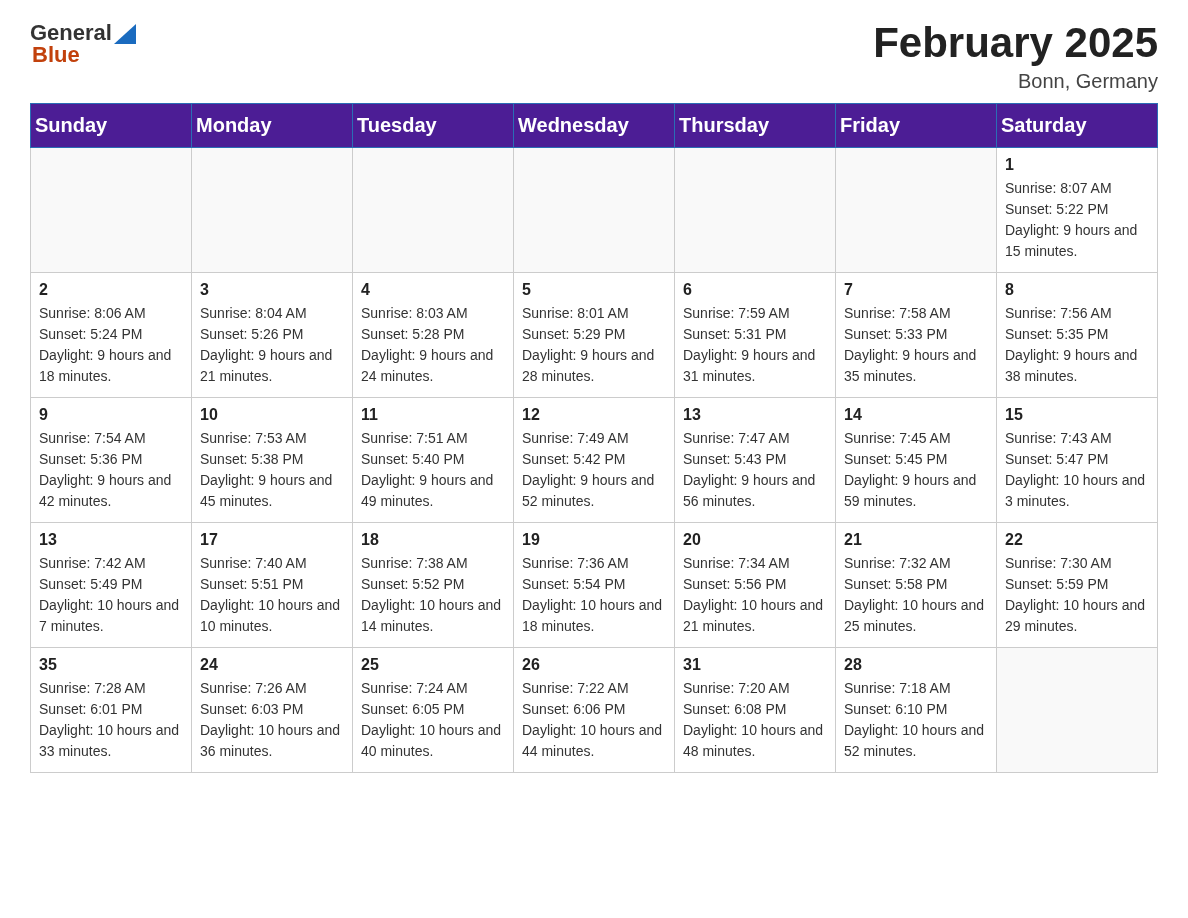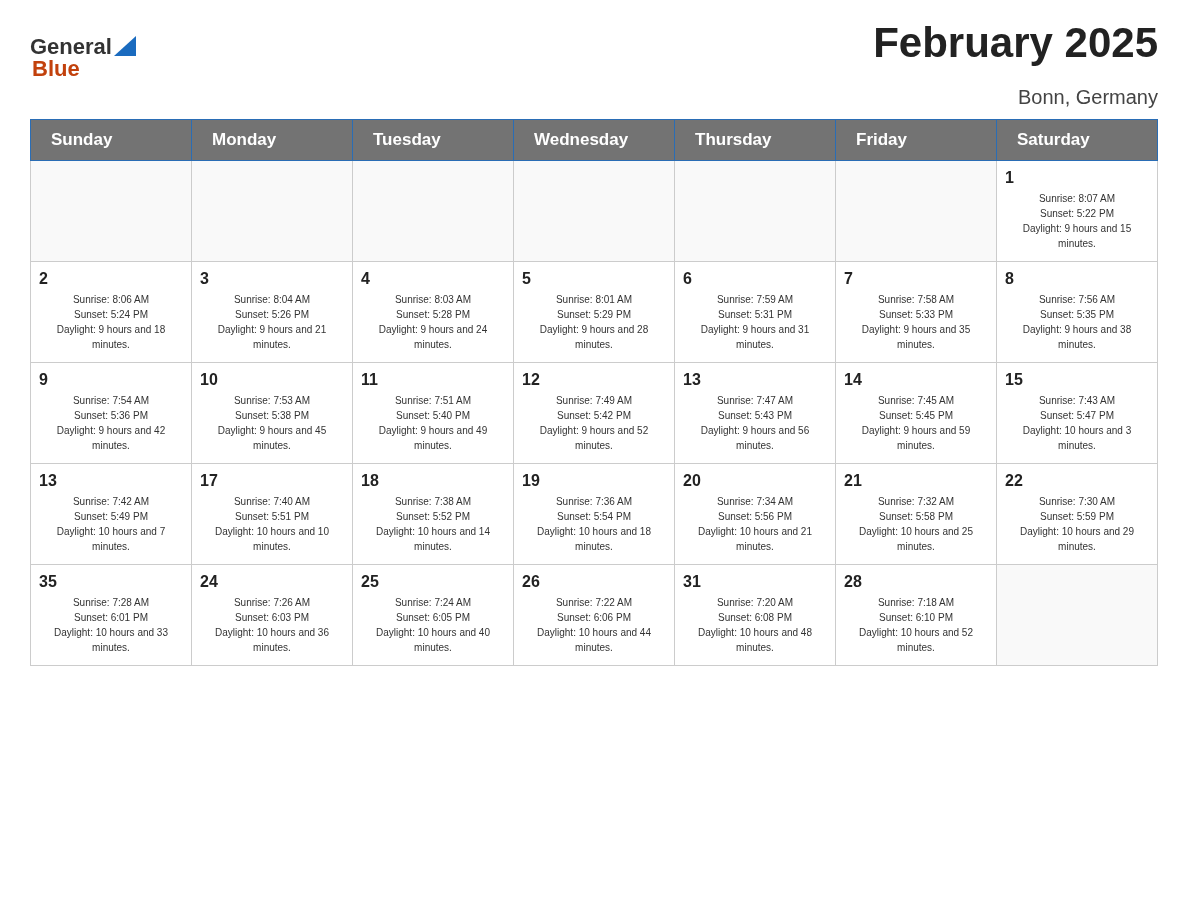--- a/index.html
+++ b/index.html
@@ -26,72 +26,70 @@
     }
     .calendar-title {
       font-size: 42px;
       font-weight: bold;
       color: #222;
       line-height: 1.1;
     }
     .calendar-subtitle {
       font-size: 20px;
       color: #444;
-      margin-top: 20px;
+      margin-top: 4px;
     }
     .calendar-table {
       width: 100%;
       border-collapse: collapse;
       margin-top: 10px;
     }
     .calendar-table thead th {
-      background-color: #737373;
+      background-color: #4c1d95;
       color: #fff;
-      font-size: 17px;
-      font-weight: bold;
-      padding: 10px 20px;
+      font-size: 20px;
+      font-weight: bold;
+      padding: 10px 4px;
       text-align: left;
       border: 1px solid #2a6db5;
     }
     .calendar-table tbody td {
       vertical-align: top;
       padding: 8px 8px 10px 8px;
       border: 1px solid #ccc;
       font-size: 12.5px;
       color: #333;
       width: calc(100% / 7);
       min-height: 100px;
     }
     .day-number {
       font-size: 16px;
       font-weight: bold;
       color: #222;
       margin-bottom: 4px;
     }
     .day-info {
-      font-size: 10px;
+      font-size: 14px;
       color: #333;
       line-height: 1.5;
-      text-align: center;
     }
     .empty-cell {
       background: #f9f9f9;
     }
     .row-separator td {
       border-top: 2px solid #2a6db5;
     }
     .logo-wrapper {
       display: flex;
       flex-direction: column;
       align-items: flex-start;
     }
     .logo-line1 {
       display: flex;
-      align-items: flex-start;
-      margin-top: 14px;
+      align-items: flex-end;
     }
     .logo-line2 {
       font-size: 22px;
       font-weight: bold;
       color: #c2410c;
       margin-left: 2px;
       margin-top: -4px;
     }
   </style>
 </head>

